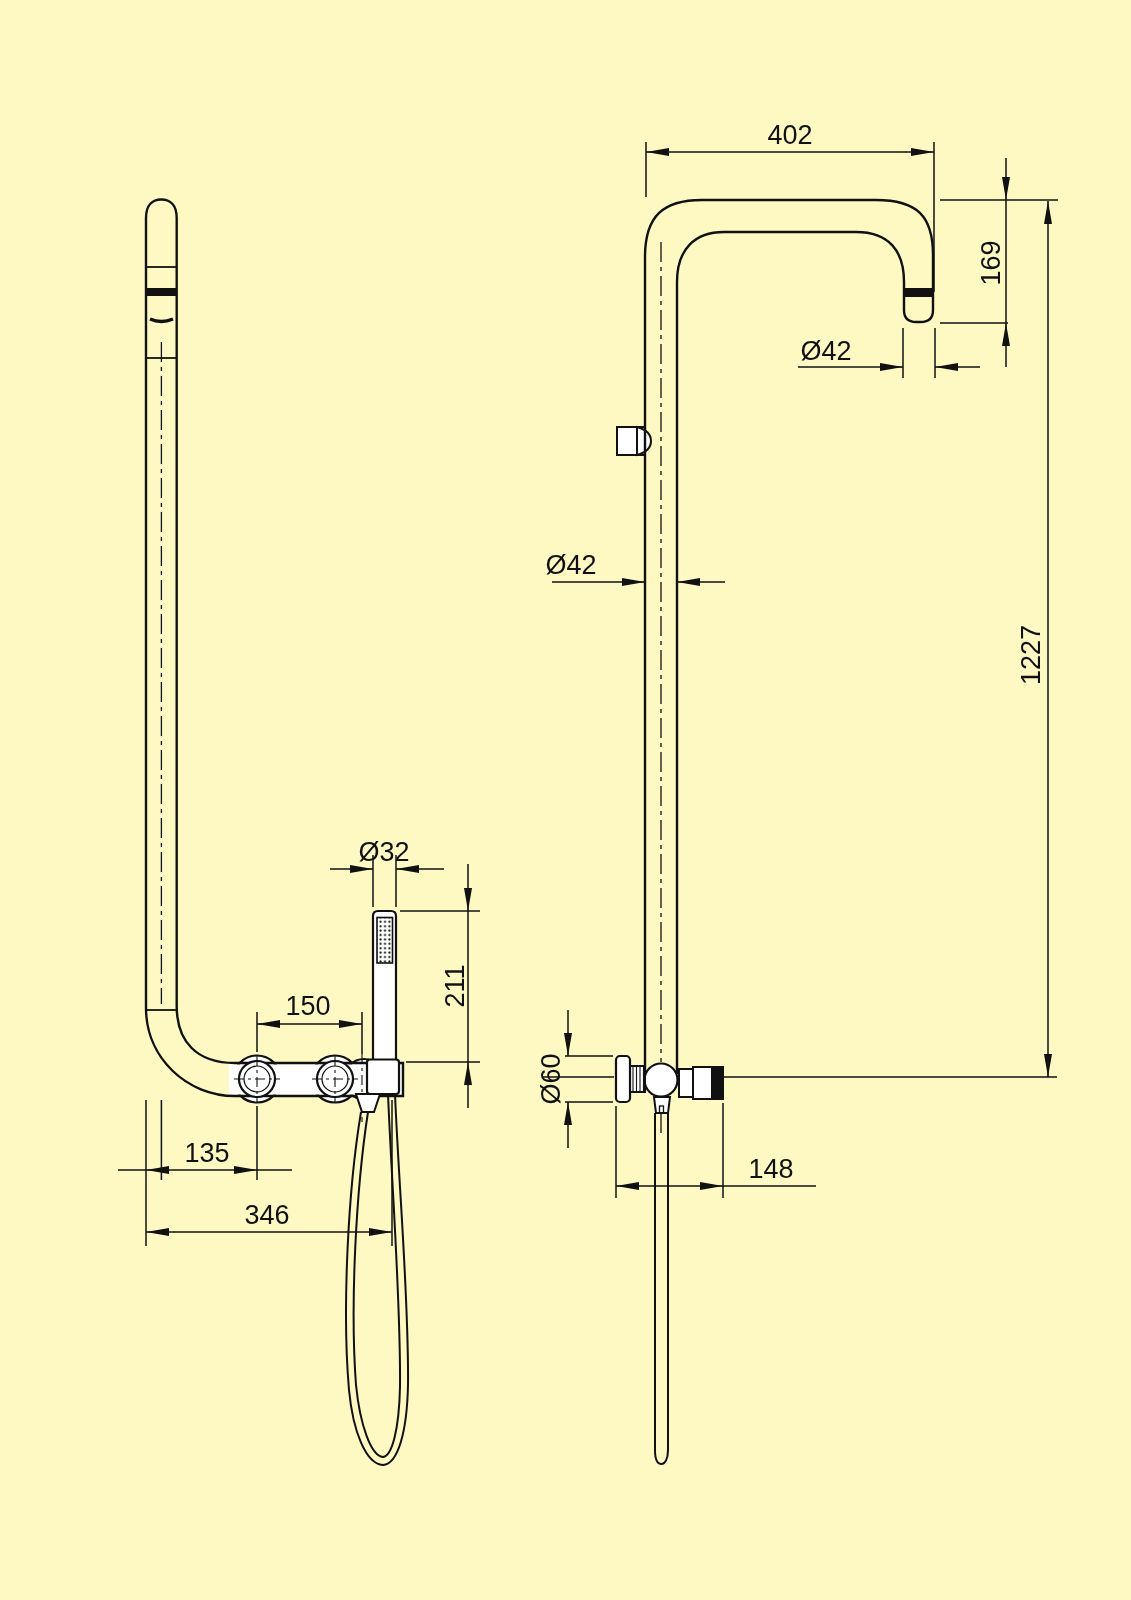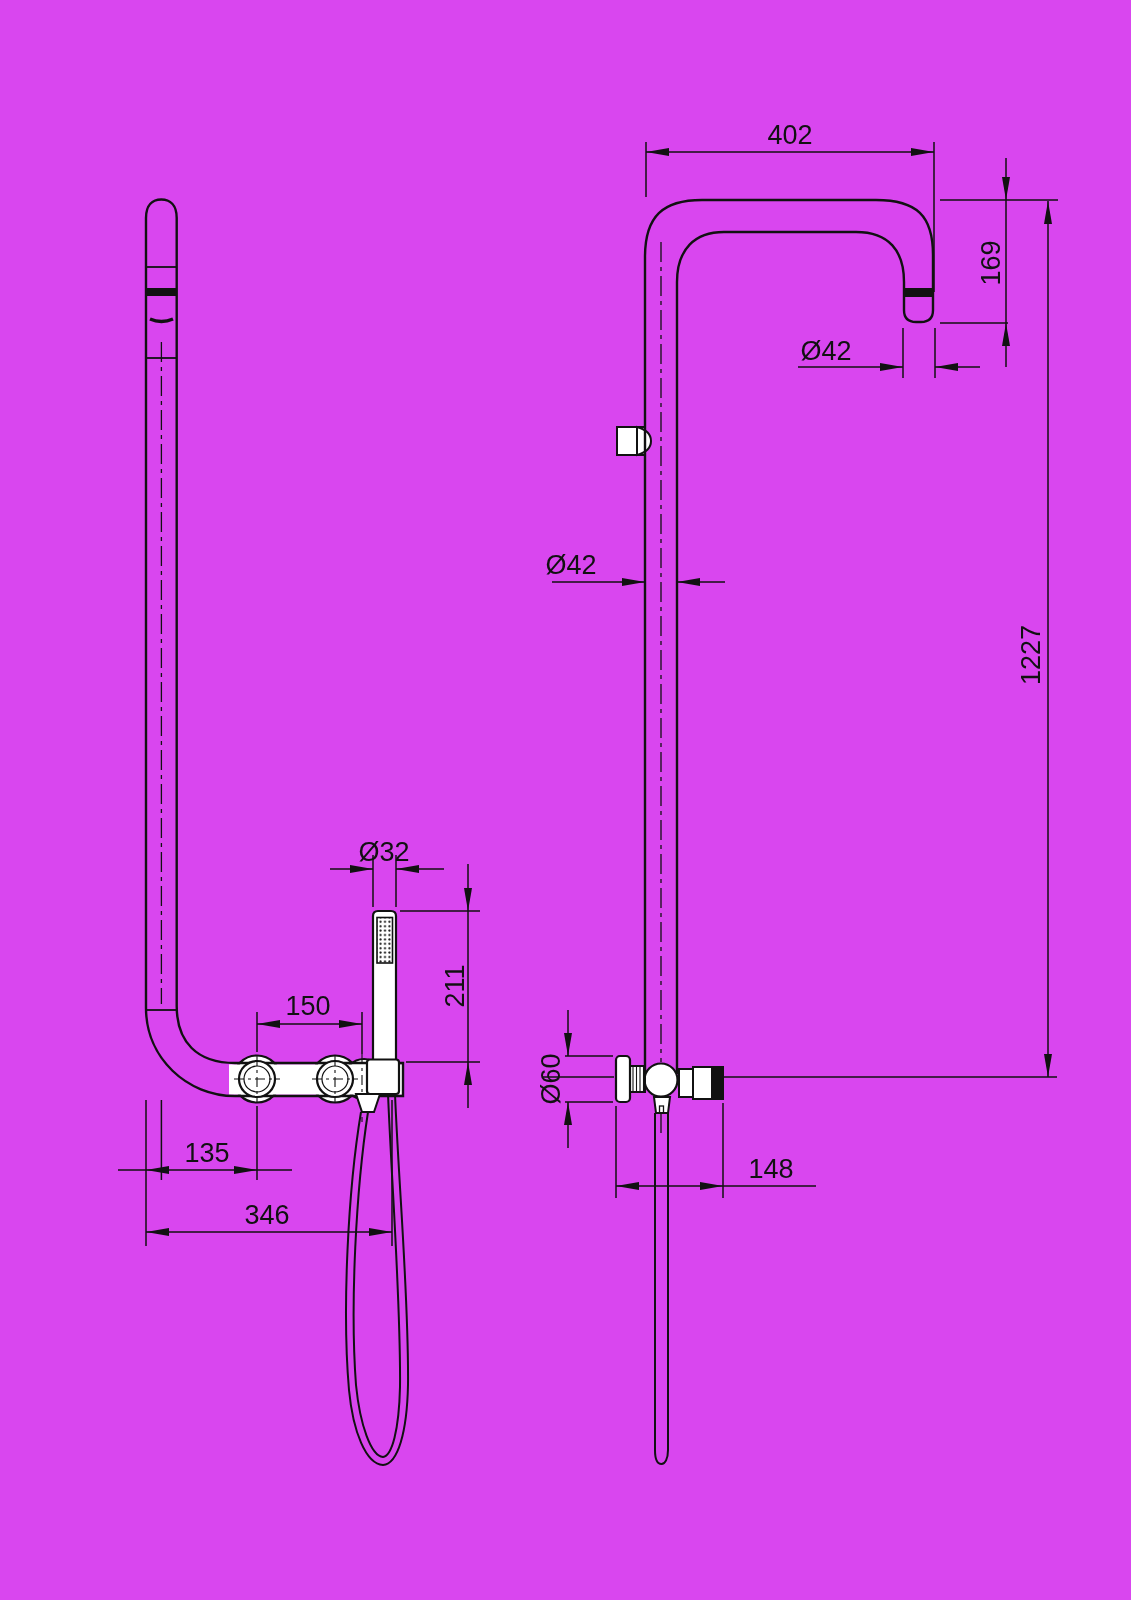--- a/index.html
+++ b/index.html
@@ -5,21 +5,21 @@
   html, body {
     margin: 0;
     padding: 0;
     background: #ffffff;
     font-family: "Liberation Sans", sans-serif;
   }
   .sheet {
     width: 1131px;
     height: 1600px;
     position: relative;
-    background: #d946ef;
+    background: #fef9c3;
     overflow: hidden;
   }
   svg text {
     font-family: "Liberation Sans", sans-serif;
     font-size: 27px;
     fill: #111111;
   }
 </style>
 </head>
 <body>

